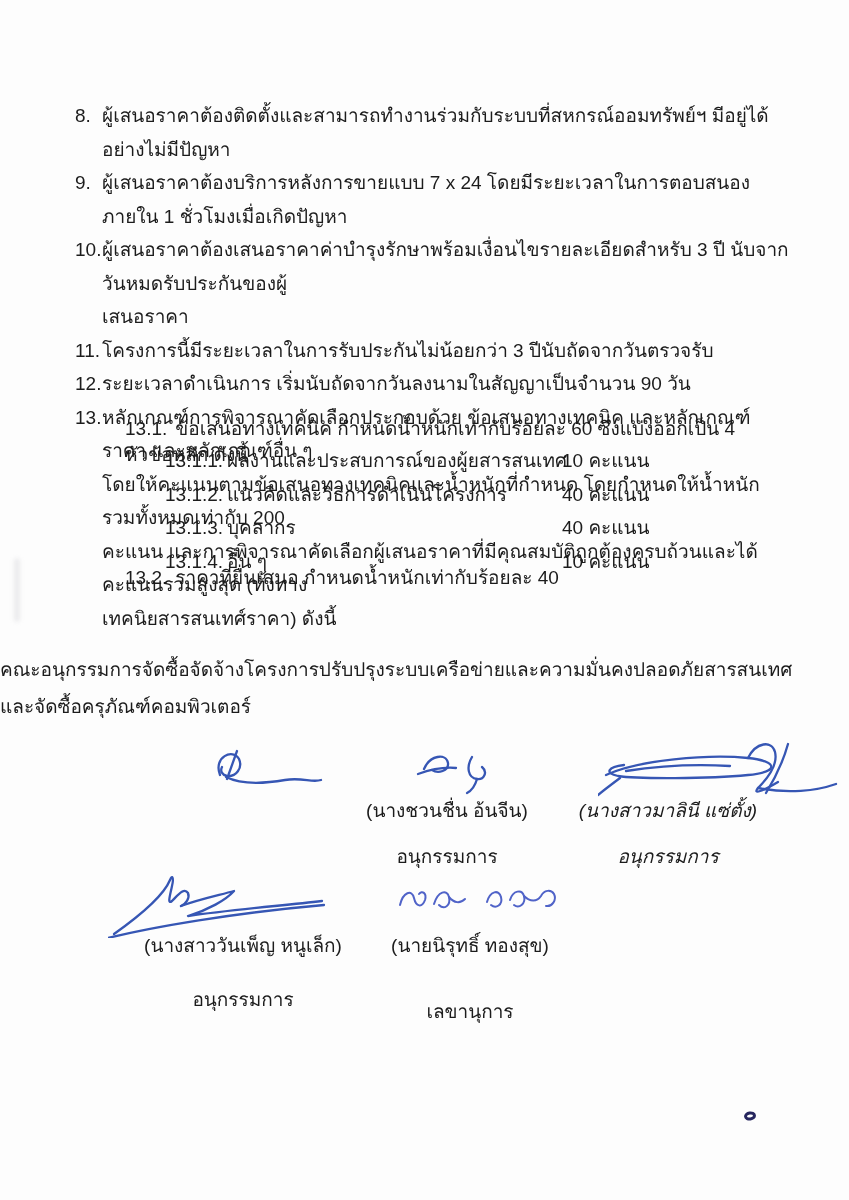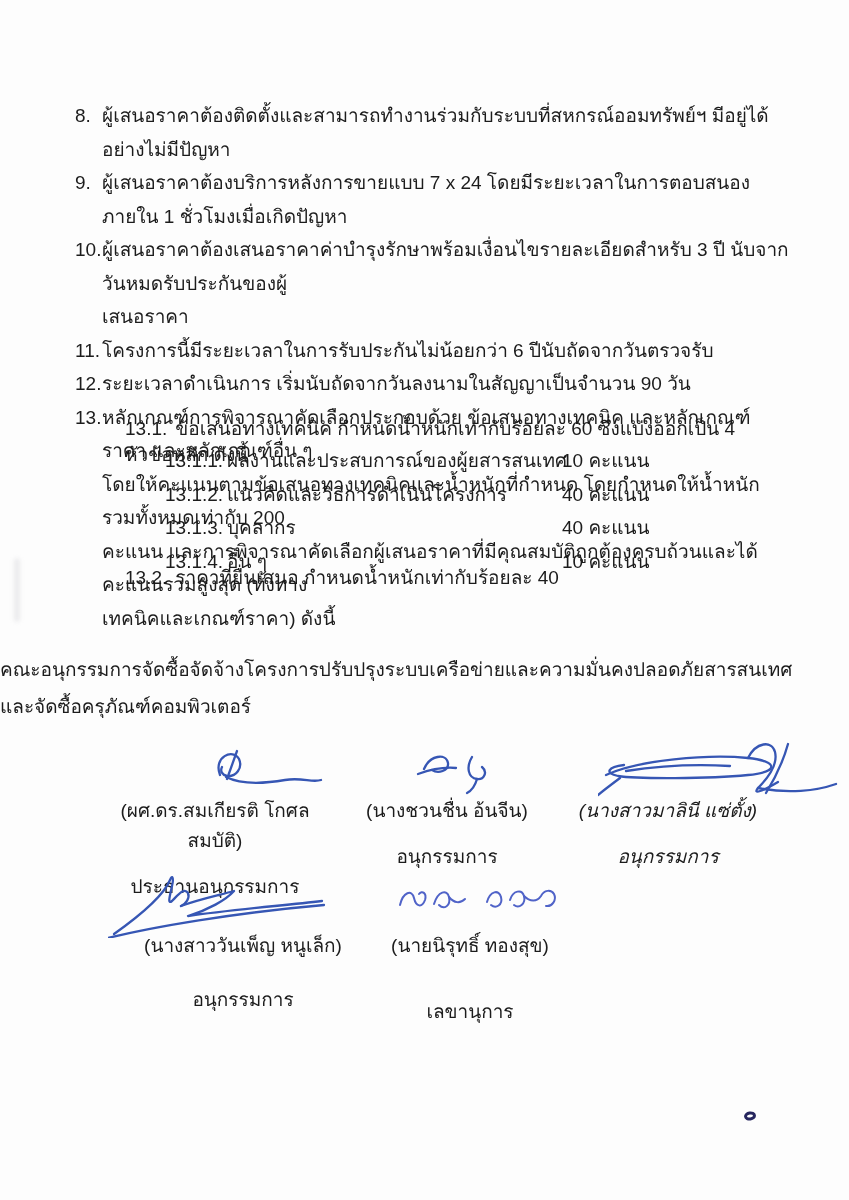--- a/index.html
+++ b/index.html
@@ -82,36 +82,36 @@
     <div class="item">
       <span class="num">10.</span>
       <div class="txt">
         <div>ผู้เสนอราคาต้องเสนอราคาค่าบำรุงรักษาพร้อมเงื่อนไขรายละเอียดสำหรับ 3 ปี นับจากวันหมดรับประกันของผู้</div>
         <div>เสนอราคา</div>
       </div>
     </div>
     <div class="item">
       <span class="num">11.</span>
       <div class="txt">
-          <div>โครงการนี้มีระยะเวลาในการรับประกันไม่น้อยกว่า 6 ปีนับถัดจากวันตรวจรับ</div>
+          <div>โครงการนี้มีระยะเวลาในการรับประกันไม่น้อยกว่า 3 ปีนับถัดจากวันตรวจรับ</div>
         </div>
     </div>
     <div class="item">
       <span class="num">12.</span>
       <div class="txt">
           <div>ระยะเวลาดำเนินการ เริ่มนับถัดจากวันลงนามในสัญญาเป็นจำนวน 90 วัน</div>
         </div>
     </div>
     <div class="item">
       <span class="num">13.</span>
       <div class="txt">
         <div>หลักเกณฑ์การพิจารณาคัดเลือกประกอบด้วย ข้อเสนอทางเทคนิค และหลักเกณฑ์ราคา และหลักเกณฑ์อื่น ๆ</div>
         <div>โดยให้คะแนนตามข้อเสนอทางเทคนิคและน้ำหนักที่กำหนด โดยกำหนดให้น้ำหนักรวมทั้งหมดเท่ากับ 200</div>
         <div>คะแนน และการพิจารณาคัดเลือกผู้เสนอราคาที่มีคุณสมบัติถูกต้องครบถ้วนและได้คะแนนรวมสูงสุด (ทั้งทาง</div>
-        <div>เทคนิคและเกณฑ์ราคา) ดังนี้</div>
+        <div>เทคนิยสารสนเทศ์ราคา) ดังนี้</div>
       </div>
     </div>
   </div>
 
   <div class="sub1">
     <span class="num">13.1.</span><span>ข้อเสนอทางเทคนิค กำหนดน้ำหนักเท่ากับร้อยละ 60 ซึ่งแบ่งออกเป็น 4 หัวข้อหลัก ดังนี้</span>
   </div>
 
   <div class="criteria">
     <div class="crit-row">
@@ -153,24 +153,20 @@
     <path d="M67,37 C65,44 61,49 57,51"></path>
   </svg>
   <svg class="sig-svg" style="left:598px; top:733px;" width="245" height="68" viewBox="0 0 245 68">
     <path d="M8,42 C40,27 110,21 150,25 C180,28 182,39 150,42 C110,46 38,46 20,43 C6,40 10,34 26,32"></path>
     <path d="M28,38 C60,33 100,31 132,33"></path>
     <path d="M150,25 C158,9 174,7 177,19 C180,31 170,45 160,55 C154,62 165,58 180,49"></path>
     <path d="M190,11 C185,29 176,47 168,60"></path>
     <path d="M160,55 C190,61 218,58 238,51"></path>
     <path d="M22,45 C14,51 6,57 0,62"></path>
   </svg>
-  <div class="sigblock" style="left:95px; top:795px;">
-    <span>(ผศ.ดร.สมเกียรติ โกศลสมบัติ)</span>
-    <span class="role">ประธานอนุกรรมการ</span>
-  </div>
   <div class="sigblock" style="left:327px; top:795px;">
     <span>(นางชวนชื่น อ้นจีน)</span>
     <span class="role">อนุกรรมการ</span>
   </div>
   <div class="sigblock" style="left:548px; top:795px;font-style:italic;">
     <span>(นางสาวมาลินี  แซ่ตั้ง)</span>
     <span class="role">อนุกรรมการ</span>
   </div>
 
   <svg class="sig-svg" style="left:108px; top:872px;" width="235" height="66" viewBox="0 0 235 66">

